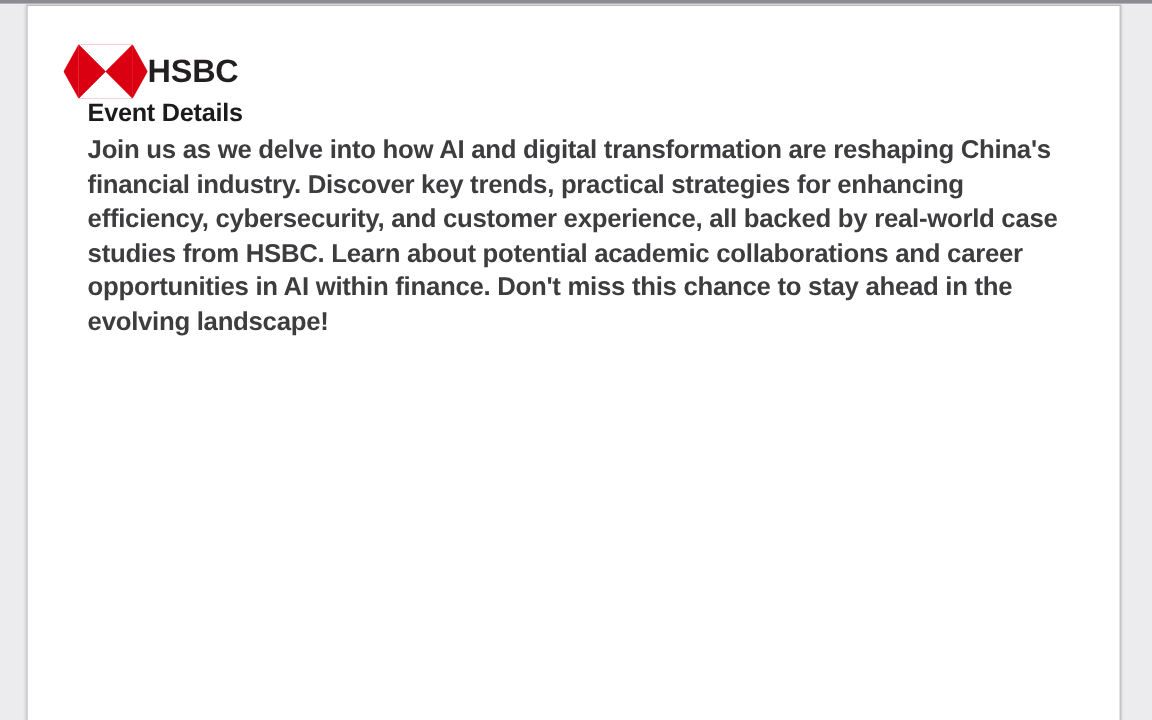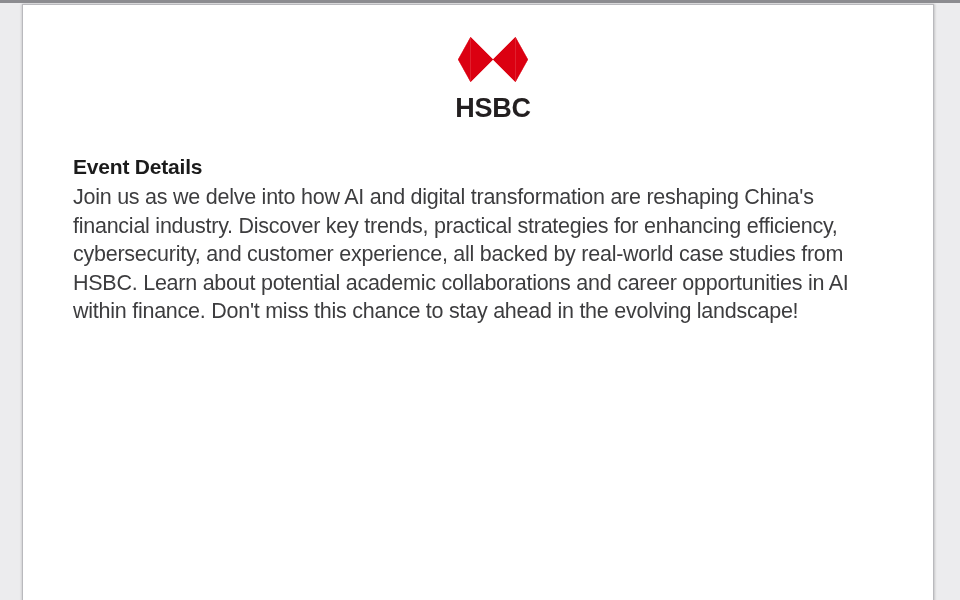--- a/index.html
+++ b/index.html
@@ -47,22 +47,20 @@
     height: 3px;
     background: #8c8c90;
   }
 
   
   #brand-row {
     display: flex;
     align-items: center;
     padding-top: 32px;
     padding-left: 30px;
-    gap: 13px;
-    flex-direction: column;
   }
   .hsbc-mark {
     display: block;
     width: 70px;
     height: 45px;
     flex: 0 0 auto;
   }
   .hsbc-word {
     font-family: "Liberation Sans", sans-serif;
     font-weight: bold;
@@ -81,35 +79,34 @@
     font-size: 62px;
     line-height: 79px;
     letter-spacing: -1.2px;
     color: #0d0d0d;
     max-width: 830px;
   }
 
   
   #details-block {
     padding: 0 50px;
-    margin-top: 32px;
   }
   #details-heading {
     margin: 0 0 3px 0;
     font-family: "Liberation Sans", sans-serif;
     font-weight: bold;
     font-size: 21px;
     line-height: 26px;
     letter-spacing: -0.2px;
     color: #1b1b1b;
   }
   #details-body {
     margin: 0;
     font-family: "Liberation Sans", sans-serif;
-    font-weight: normal;
+    font-weight: bold;
     font-size: 21.5px;
     line-height: 28.6px;
     letter-spacing: -0.25px;
     color: #3d3d3f;
     max-width: 812px;
   }
 </style>
 </head>
 <body>
 

